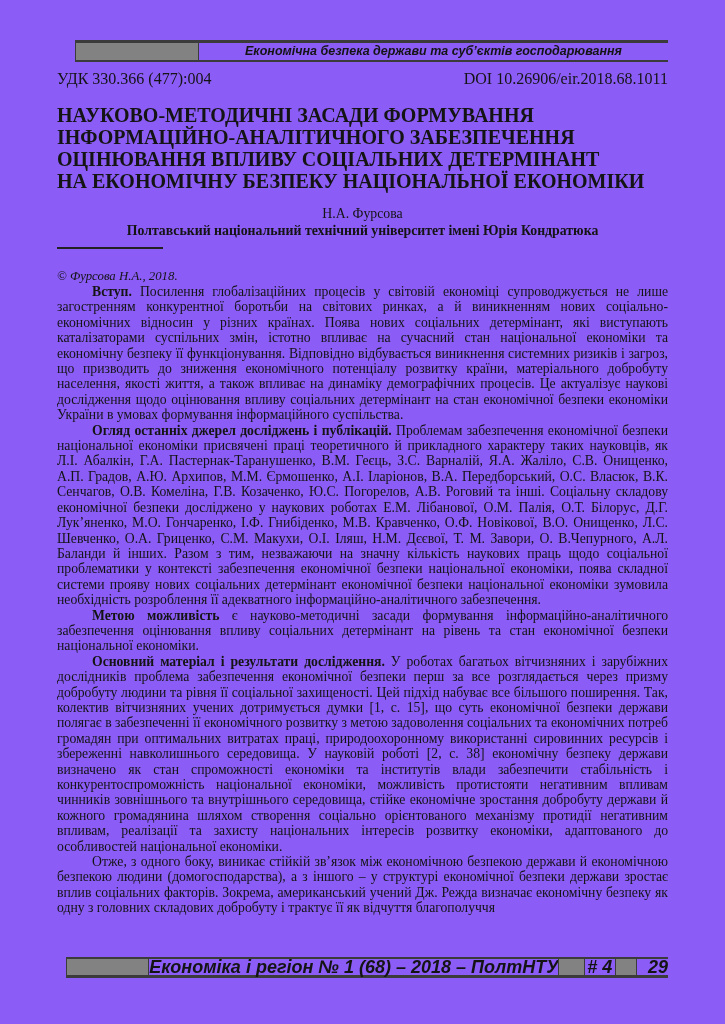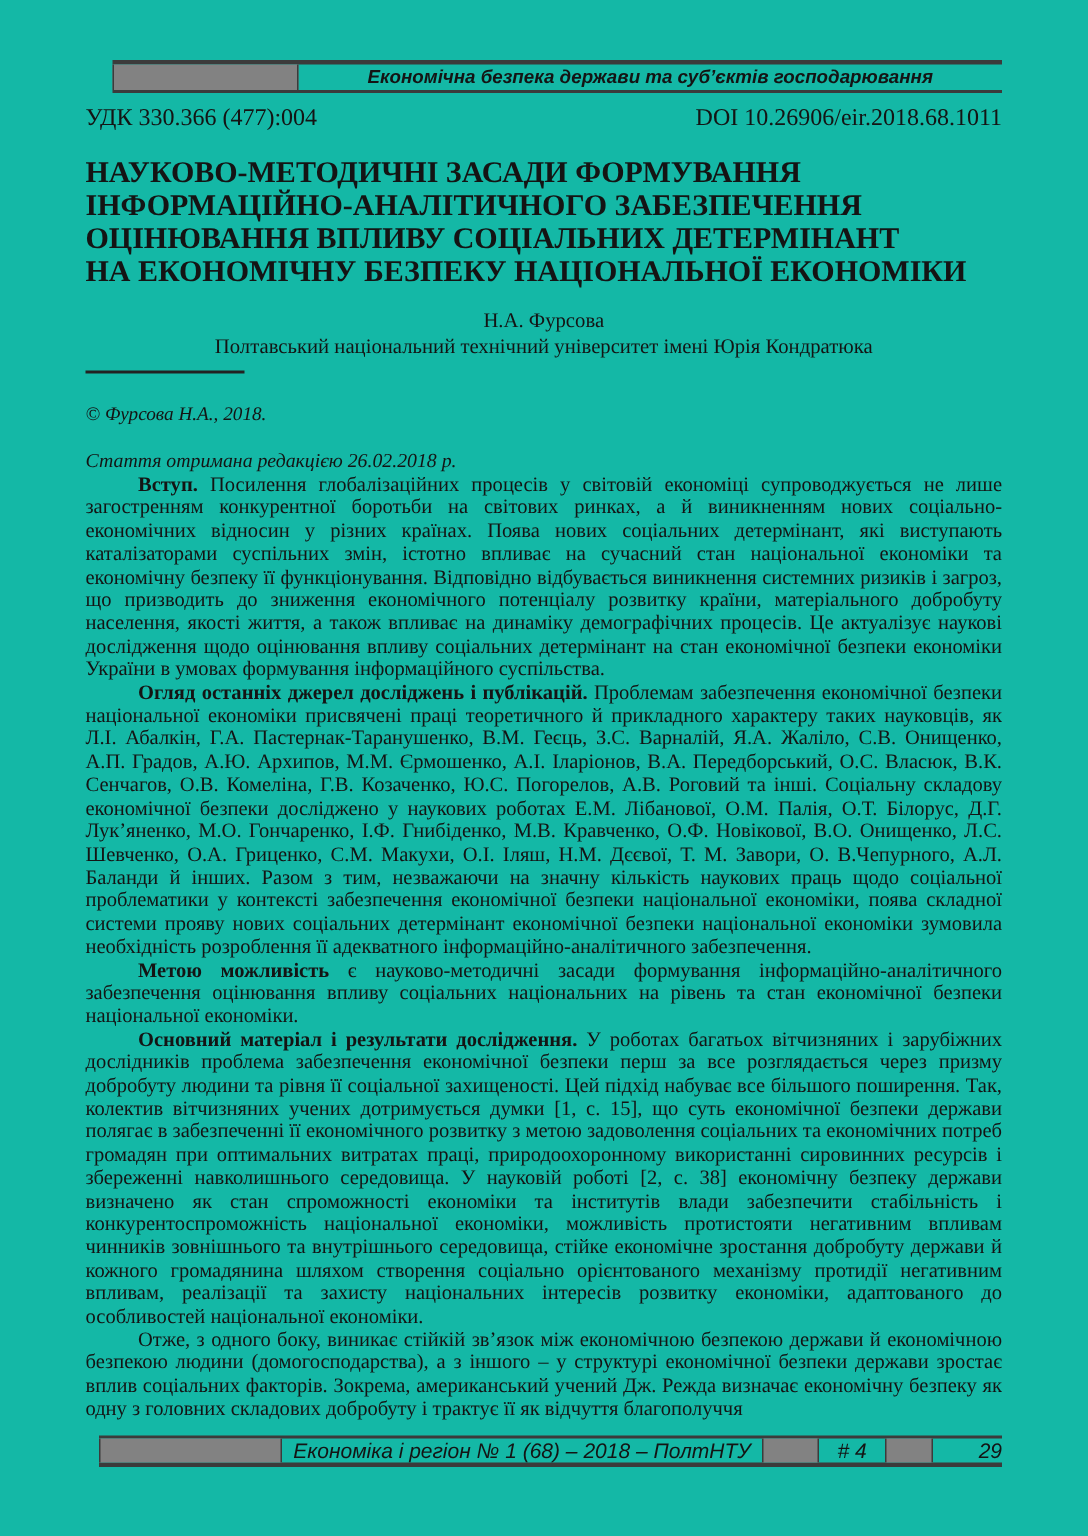--- a/index.html
+++ b/index.html
@@ -4,21 +4,21 @@
 <style>
   :root{
     --rule:#3b3b3b;
     --gray:#828282;
     --ink:#141414;
   }
   html,body{margin:0;padding:0;background:#fff;}
   .page{
     position:relative;
     width:725px;height:1024px;
-    background:#14b8a6;
+    background:#8b5cf6;
     color:var(--ink);
     font-family:"Liberation Serif","DejaVu Serif",serif;
     overflow:hidden;
   }
   .content{padding:0 57px;}
 
   
   .band{
     margin:40px 0 0 18px;
     width:593px;
@@ -50,21 +50,21 @@
   
   .title{
     margin-top:18px;text-align:left;
     font-weight:bold;font-size:20px;line-height:22px;
   }
   .author{
     margin-top:14px;text-align:center;
     font-weight:normal;font-size:13.8px;line-height:16px;
   }
   .affil{
-    text-align:center;font-weight:normal;
+    text-align:center;font-weight:bold;
     font-size:13.8px;line-height:17px;
   }
 
   
   .foot-rule{
     width:106px;height:0;
     border-top:2px solid #222;
     margin-top:8px;
   }
   .copyright{
@@ -85,21 +85,21 @@
   .bodytext p b{font-weight:bold;}
 
   
   .footer-bar{
     position:absolute;left:66px;top:957px;
     width:602px;display:flex;
     border-top:2px solid var(--rule);
     border-bottom:3px solid var(--rule);
     height:16px;
     font-family:"Liberation Sans","DejaVu Sans",sans-serif;
-    font-weight:normal;font-style:italic;font-size:14px;line-height:16px;
+    font-weight:bold;font-style:italic;font-size:18px;line-height:16px;
   }
   .f-gray{
     background:var(--gray);
     border-left:1px solid var(--rule);
     border-right:1px solid var(--rule);
   }
   .f-g1{width:120px;}
   .f-journal{flex:1;text-align:center;white-space:nowrap;}
   .f-g2{width:36px;}
   .f-issue{width:44px;text-align:center;}
@@ -127,26 +127,25 @@
       <div>ІНФОРМАЦІЙНО-АНАЛІТИЧНОГО ЗАБЕЗПЕЧЕННЯ</div>
       <div>ОЦІНЮВАННЯ ВПЛИВУ СОЦІАЛЬНИХ ДЕТЕРМІНАНТ</div>
       <div>НА ЕКОНОМІЧНУ БЕЗПЕКУ НАЦІОНАЛЬНОЇ ЕКОНОМІКИ</div>
     </div>
 
     <div class="author">Н.А. Фурсова</div>
     <div class="affil">Полтавський національний технічний університет імені Юрія Кондратюка</div>
 
     <div class="foot-rule"></div>
     <div class="copyright">© Фурсова Н.А., 2018.</div>
-    <div class="received">Стаття отримана редакцією 26.02.2018 р.</div>
 
     <div class="bodytext">
       <p><b>Вступ.</b><span> Посилення глобалізаційних процесів у світовій економіці супроводжується не лише загостренням конкурентної боротьби на світових ринках, а й виникненням нових соціально-економічних відносин у різних країнах. Поява нових соціальних детермінант, які виступають каталізаторами суспільних змін, істотно впливає на сучасний стан національної економіки та економічну безпеку її функціонування. Відповідно відбувається виникнення системних ризиків і загроз, що призводить до зниження економічного потенціалу розвитку країни, матеріального добробуту населення, якості життя, а також впливає на динаміку демографічних процесів. Це актуалізує наукові дослідження щодо оцінювання впливу соціальних детермінант на стан економічної безпеки економіки України в умовах формування інформаційного суспільства.</span></p>
       <p><b>Огляд останніх джерел досліджень і публікацій.</b><span> Проблемам забезпечення економічної безпеки національної економіки присвячені праці теоретичного й прикладного характеру таких науковців, як Л.І. Абалкін, Г.А. Пастернак-Таранушенко, В.М. Геєць, З.С. Варналій, Я.А. Жаліло, С.В. Онищенко, А.П. Градов, А.Ю. Архипов, М.М. Єрмошенко, А.І. Іларіонов, В.А. Передборський, О.С. Власюк, В.К. Сенчагов, О.В. Комеліна, Г.В. Козаченко, Ю.С. Погорелов, А.В. Роговий та інші. Соціальну складову економічної безпеки досліджено у наукових роботах Е.М. Лібанової, О.М. Палія, О.Т. Білорус, Д.Г. Лук’яненко, М.О. Гончаренко, І.Ф. Гнибіденко, М.В. Кравченко, О.Ф. Новікової, В.О. Онищенко, Л.С. Шевченко, О.А. Гриценко, С.М. Макухи, О.І. Іляш, Н.М. Дєєвої, Т. М. Завори, О. В.Чепурного, А.Л. Баланди й інших. Разом з тим, незважаючи на значну кількість наукових праць щодо соціальної проблематики у контексті забезпечення економічної безпеки національної економіки, поява складної системи прояву нових соціальних детермінант економічної безпеки національної економіки зумовила необхідність розроблення її адекватного інформаційно-аналітичного забезпечення.</span></p>
-      <p><b>Метою можливість</b><span> є науково-методичні засади формування інформаційно-аналітичного забезпечення оцінювання впливу соціальних національних на рівень та стан економічної безпеки національної економіки.</span></p>
+      <p><b>Метою можливість</b><span> є науково-методичні засади формування інформаційно-аналітичного забезпечення оцінювання впливу соціальних детермінант на рівень та стан економічної безпеки національної економіки.</span></p>
       <p><b>Основний матеріал і результати дослідження.</b><span> У роботах багатьох вітчизняних і зарубіжних дослідників проблема забезпечення економічної безпеки перш за все розглядається через призму добробуту людини та рівня її соціальної захищеності. Цей підхід набуває все більшого поширення. Так, колектив вітчизняних учених дотримується думки [1, с. 15], що суть економічної безпеки держави полягає в забезпеченні її економічного розвитку з метою задоволення соціальних та економічних потреб громадян при оптимальних витратах праці, природоохоронному використанні сировинних ресурсів і збереженні навколишнього середовища. У науковій роботі [2, с. 38] економічну безпеку держави визначено як стан спроможності економіки та інститутів влади забезпечити стабільність і конкурентоспроможність національної економіки, можливість протистояти негативним впливам чинників зовнішнього та внутрішнього середовища, стійке економічне зростання добробуту держави й кожного громадянина шляхом створення соціально орієнтованого механізму протидії негативним впливам, реалізації та захисту національних інтересів розвитку економіки, адаптованого до особливостей національної економіки.</span></p>
       <p><b></b><span>Отже, з одного боку, виникає стійкій зв’язок між економічною безпекою держави й економічною безпекою людини (домогосподарства), а з іншого – у структурі економічної безпеки держави зростає вплив соціальних факторів. Зокрема, американський учений Дж. Режда визначає економічну безпеку як одну з головних складових добробуту і трактує її як відчуття благополуччя</span></p>
     </div>
   </div>
 
   <div class="footer-bar">
     <div class="f-gray f-g1"></div>
     <div class="f-journal">Економіка і регіон № 1 (68) – 2018 – ПолтНТУ</div>
     <div class="f-gray f-g2"></div>
     <div class="f-issue"># 4</div>

